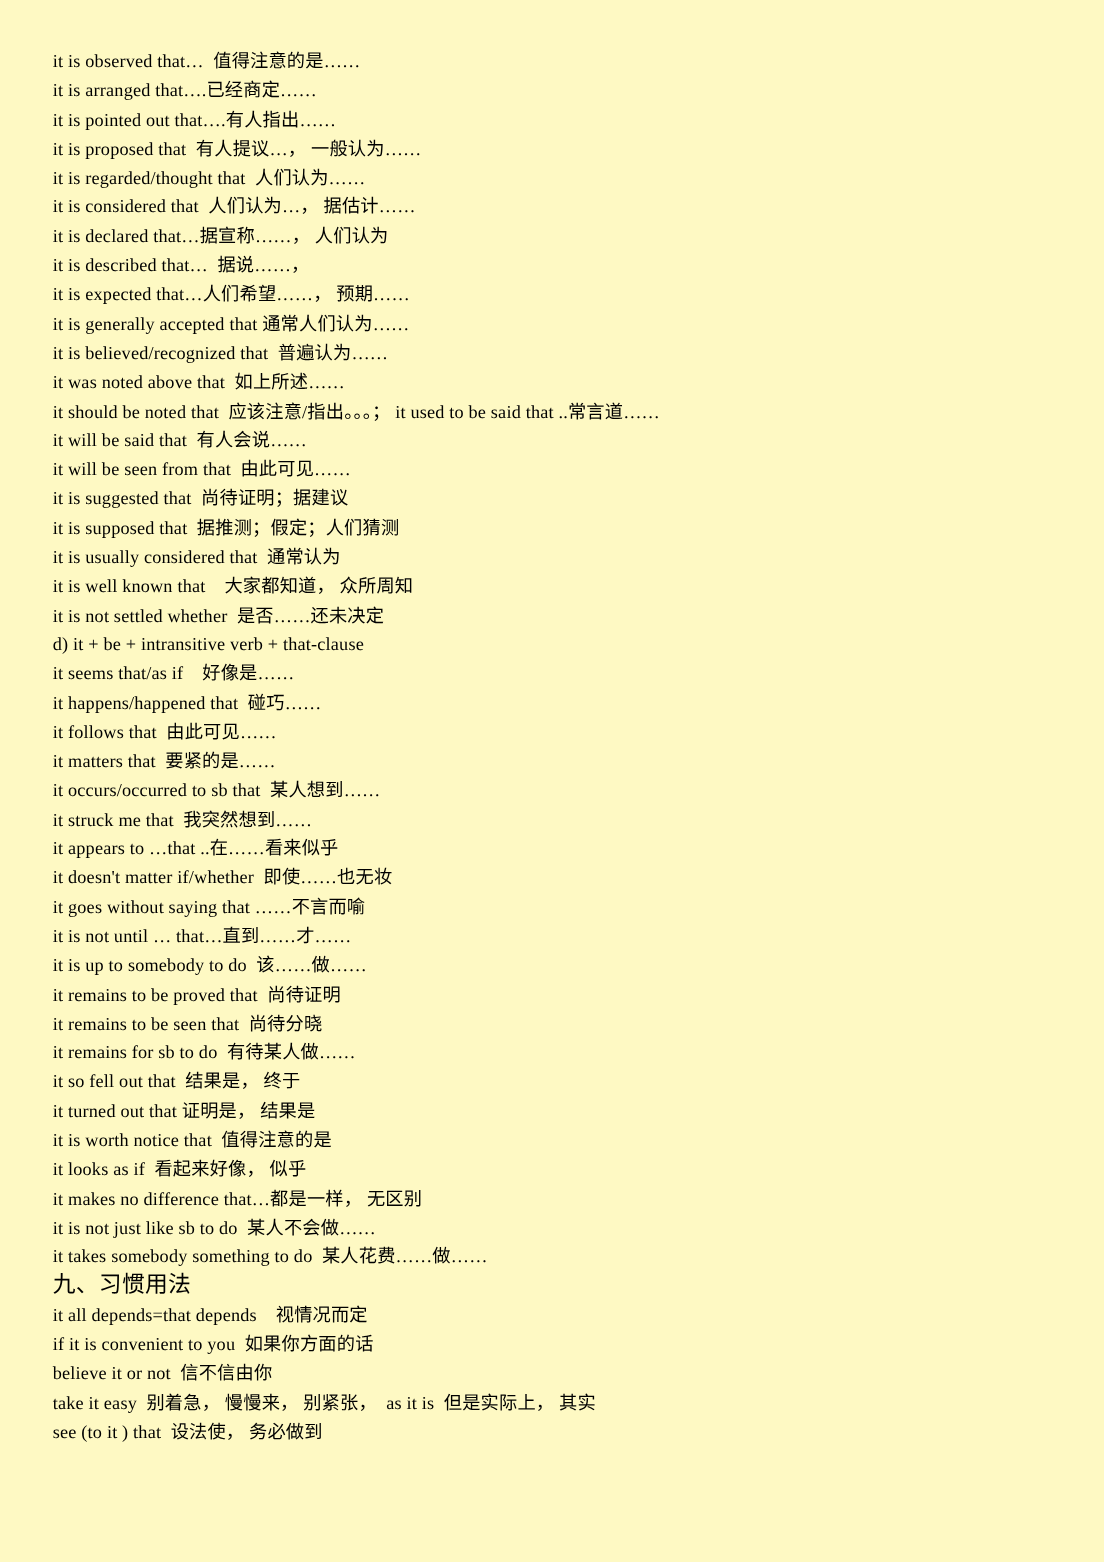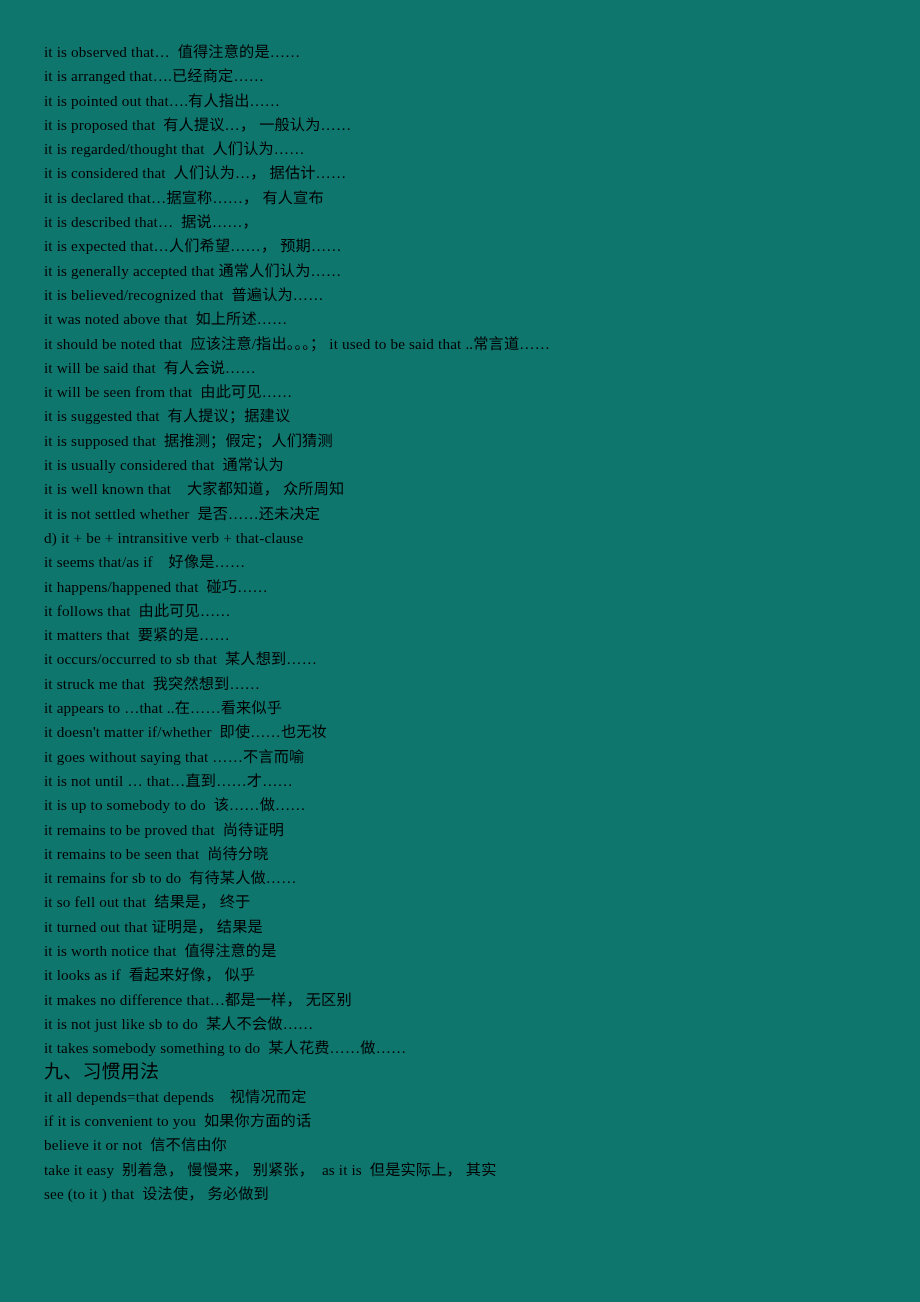--- a/index.html
+++ b/index.html
@@ -14,21 +14,21 @@
     overflow: hidden;
     font-family: "Liberation Serif", "DejaVu Serif", serif;
     color: #000000;
     -webkit-font-smoothing: antialiased;
   }
   .page {
     box-sizing: border-box;
     width: 920px;
     height: 1302px;
     padding: 40px 0 0 44px;
-    background: #0f766e;
+    background: #fef9c3;
   }
   .doc-body {
     display: block;
   }
   .doc-line {
     font-size: 15.2px;
     line-height: 24.3px;
     height: 24.3px;
     white-space: pre;
     letter-spacing: 0.01em;
@@ -44,30 +44,30 @@
 <body>
 
 <div class="page">
   <div class="doc-body" id="doc-body">
       <div class="doc-line">it is observed that…  值得注意的是……</div>
       <div class="doc-line">it is arranged that….已经商定……</div>
       <div class="doc-line">it is pointed out that….有人指出……</div>
       <div class="doc-line">it is proposed that  有人提议…， 一般认为……</div>
       <div class="doc-line">it is regarded/thought that  人们认为……</div>
       <div class="doc-line">it is considered that  人们认为…， 据估计……</div>
-      <div class="doc-line">it is declared that…据宣称……， 有人宣布</div>
+      <div class="doc-line">it is declared that…据宣称……， 人们认为</div>
       <div class="doc-line">it is described that…  据说……，</div>
       <div class="doc-line">it is expected that…人们希望……， 预期……</div>
       <div class="doc-line">it is generally accepted that 通常人们认为……</div>
       <div class="doc-line">it is believed/recognized that  普遍认为……</div>
       <div class="doc-line">it was noted above that  如上所述……</div>
       <div class="doc-line">it should be noted that  应该注意/指出。。。； it used to be said that ..常言道……</div>
       <div class="doc-line">it will be said that  有人会说……</div>
       <div class="doc-line">it will be seen from that  由此可见……</div>
-      <div class="doc-line">it is suggested that  有人提议；据建议</div>
+      <div class="doc-line">it is suggested that  尚待证明；据建议</div>
       <div class="doc-line">it is supposed that  据推测；假定；人们猜测</div>
       <div class="doc-line">it is usually considered that  通常认为</div>
       <div class="doc-line">it is well known that    大家都知道， 众所周知</div>
       <div class="doc-line">it is not settled whether  是否……还未决定</div>
       <div class="doc-line">d) it + be + intransitive verb + that-clause</div>
       <div class="doc-line">it seems that/as if    好像是……</div>
       <div class="doc-line">it happens/happened that  碰巧……</div>
       <div class="doc-line">it follows that  由此可见……</div>
       <div class="doc-line">it matters that  要紧的是……</div>
       <div class="doc-line">it occurs/occurred to sb that  某人想到……</div>

